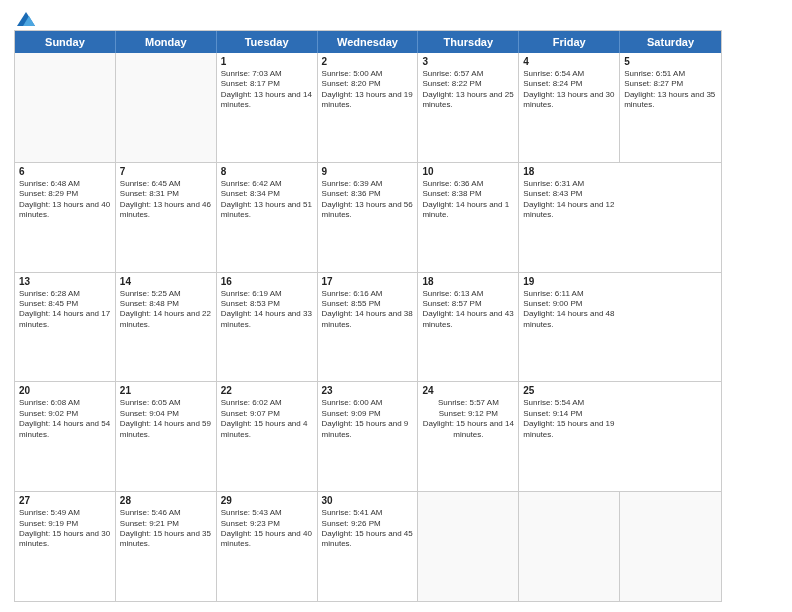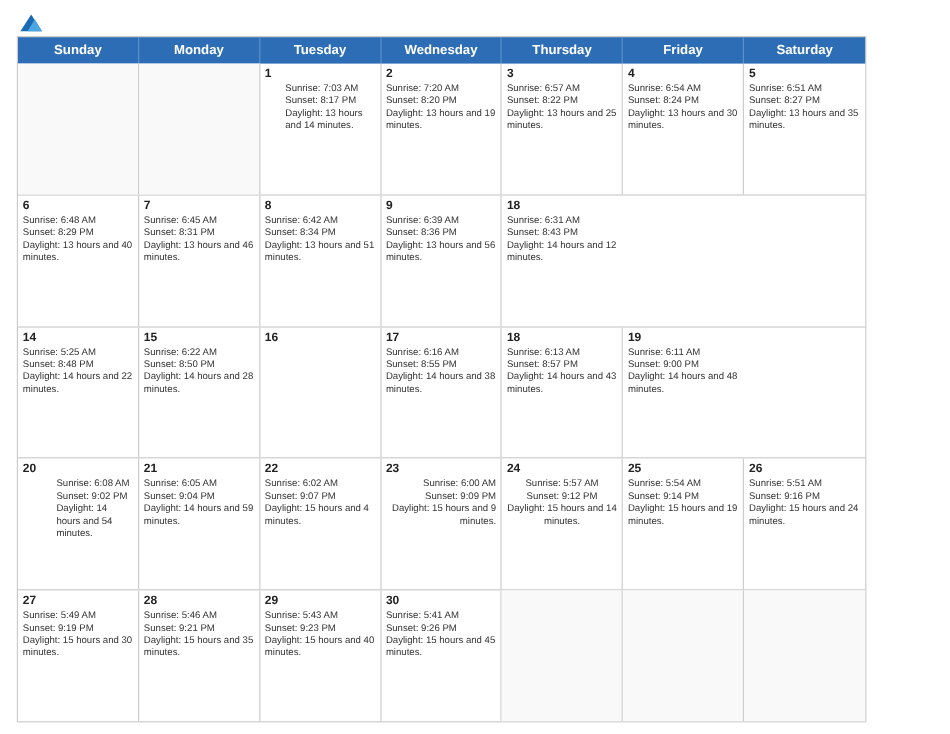--- a/index.html
+++ b/index.html
@@ -129,27 +129,27 @@
         <div class="cal-header-cell">Thursday</div>
         <div class="cal-header-cell">Friday</div>
         <div class="cal-header-cell">Saturday</div>
       </div>
     <div class="cal-body">
     <div class="cal-week">
           <div class="cal-cell empty"></div>
           <div class="cal-cell empty"></div>
           <div class="cal-cell">
             <div class="day-number">1</div>
-            <div class="day-info" style="white-space: pre-line; margin-left: 17px;">Sunrise: 7:03 AM
+            <div class="day-info" style="white-space: pre-line;">Sunrise: 7:03 AM
 Sunset: 8:17 PM
 Daylight: 13 hours and 14 minutes.</div>
           </div>
           <div class="cal-cell">
             <div class="day-number">2</div>
-            <div class="day-info" style="white-space: pre-line;">Sunrise: 7:20 AM
+            <div class="day-info" style="white-space: pre-line;">Sunrise: 5:00 AM
 Sunset: 8:20 PM
 Daylight: 13 hours and 19 minutes.</div>
           </div>
           <div class="cal-cell">
             <div class="day-number">3</div>
             <div class="day-info" style="white-space: pre-line;">Sunrise: 6:57 AM
 Sunset: 8:22 PM
 Daylight: 13 hours and 25 minutes.</div>
           </div>
           <div class="cal-cell">
@@ -184,41 +184,50 @@
 Sunset: 8:34 PM
 Daylight: 13 hours and 51 minutes.</div>
           </div>
           <div class="cal-cell">
             <div class="day-number">9</div>
             <div class="day-info" style="white-space: pre-line;">Sunrise: 6:39 AM
 Sunset: 8:36 PM
 Daylight: 13 hours and 56 minutes.</div>
           </div>
           <div class="cal-cell">
+            <div class="day-number">10</div>
+            <div class="day-info" style="white-space: pre-line;">Sunrise: 6:36 AM
+Sunset: 8:38 PM
+Daylight: 14 hours and 1 minute.</div>
+          </div>
+          <div class="cal-cell">
             <div class="day-number">18</div>
             <div class="day-info" style="white-space: pre-line;">Sunrise: 6:31 AM
 Sunset: 8:43 PM
 Daylight: 14 hours and 12 minutes.</div>
           </div>
         </div>
         <div class="cal-week">
           <div class="cal-cell">
+            <div class="day-number">13</div>
+            <div class="day-info" style="white-space: pre-line;">Sunrise: 6:28 AM
+Sunset: 8:45 PM
+Daylight: 14 hours and 17 minutes.</div>
+          </div>
+          <div class="cal-cell">
             <div class="day-number">14</div>
             <div class="day-info" style="white-space: pre-line;">Sunrise: 5:25 AM
 Sunset: 8:48 PM
 Daylight: 14 hours and 22 minutes.</div>
           </div>
           <div class="cal-cell">
-            <div class="day-number">15</div>
-            <div class="day-info" style="white-space: pre-line;">Sunrise: 6:22 AM
-Sunset: 8:50 PM
-Daylight: 14 hours and 28 minutes.</div>
-          </div>
-          <div class="cal-cell">
             <div class="day-number">16</div>
+            <div class="day-info" style="white-space: pre-line;">Sunrise: 6:19 AM
+Sunset: 8:53 PM
+Daylight: 14 hours and 33 minutes.</div>
           </div>
           <div class="cal-cell">
             <div class="day-number">17</div>
             <div class="day-info" style="white-space: pre-line;">Sunrise: 6:16 AM
 Sunset: 8:55 PM
 Daylight: 14 hours and 38 minutes.</div>
           </div>
           <div class="cal-cell">
             <div class="day-number">18</div>
             <div class="day-info" style="white-space: pre-line;">Sunrise: 6:13 AM
@@ -228,59 +237,53 @@
           <div class="cal-cell">
             <div class="day-number">19</div>
             <div class="day-info" style="white-space: pre-line;">Sunrise: 6:11 AM
 Sunset: 9:00 PM
 Daylight: 14 hours and 48 minutes.</div>
           </div>
         </div>
         <div class="cal-week">
           <div class="cal-cell">
             <div class="day-number">20</div>
-            <div class="day-info" style="white-space: pre-line; margin-left: 28px;">Sunrise: 6:08 AM
+            <div class="day-info" style="white-space: pre-line;">Sunrise: 6:08 AM
 Sunset: 9:02 PM
 Daylight: 14 hours and 54 minutes.</div>
           </div>
           <div class="cal-cell">
             <div class="day-number">21</div>
             <div class="day-info" style="white-space: pre-line;">Sunrise: 6:05 AM
 Sunset: 9:04 PM
 Daylight: 14 hours and 59 minutes.</div>
           </div>
           <div class="cal-cell">
             <div class="day-number">22</div>
             <div class="day-info" style="white-space: pre-line;">Sunrise: 6:02 AM
 Sunset: 9:07 PM
 Daylight: 15 hours and 4 minutes.</div>
           </div>
           <div class="cal-cell">
             <div class="day-number">23</div>
-            <div class="day-info" style="white-space: pre-line; text-align: right;">Sunrise: 6:00 AM
+            <div class="day-info" style="white-space: pre-line;">Sunrise: 6:00 AM
 Sunset: 9:09 PM
 Daylight: 15 hours and 9 minutes.</div>
           </div>
           <div class="cal-cell">
             <div class="day-number">24</div>
             <div class="day-info" style="white-space: pre-line; text-align: center;">Sunrise: 5:57 AM
 Sunset: 9:12 PM
 Daylight: 15 hours and 14 minutes.</div>
           </div>
           <div class="cal-cell">
             <div class="day-number">25</div>
             <div class="day-info" style="white-space: pre-line;">Sunrise: 5:54 AM
 Sunset: 9:14 PM
 Daylight: 15 hours and 19 minutes.</div>
-          </div>
-          <div class="cal-cell">
-            <div class="day-number">26</div>
-            <div class="day-info" style="white-space: pre-line;">Sunrise: 5:51 AM
-Sunset: 9:16 PM
-Daylight: 15 hours and 24 minutes.</div>
           </div>
         </div>
         <div class="cal-week">
           <div class="cal-cell">
             <div class="day-number">27</div>
             <div class="day-info" style="white-space: pre-line;">Sunrise: 5:49 AM
 Sunset: 9:19 PM
 Daylight: 15 hours and 30 minutes.</div>
           </div>
           <div class="cal-cell">

